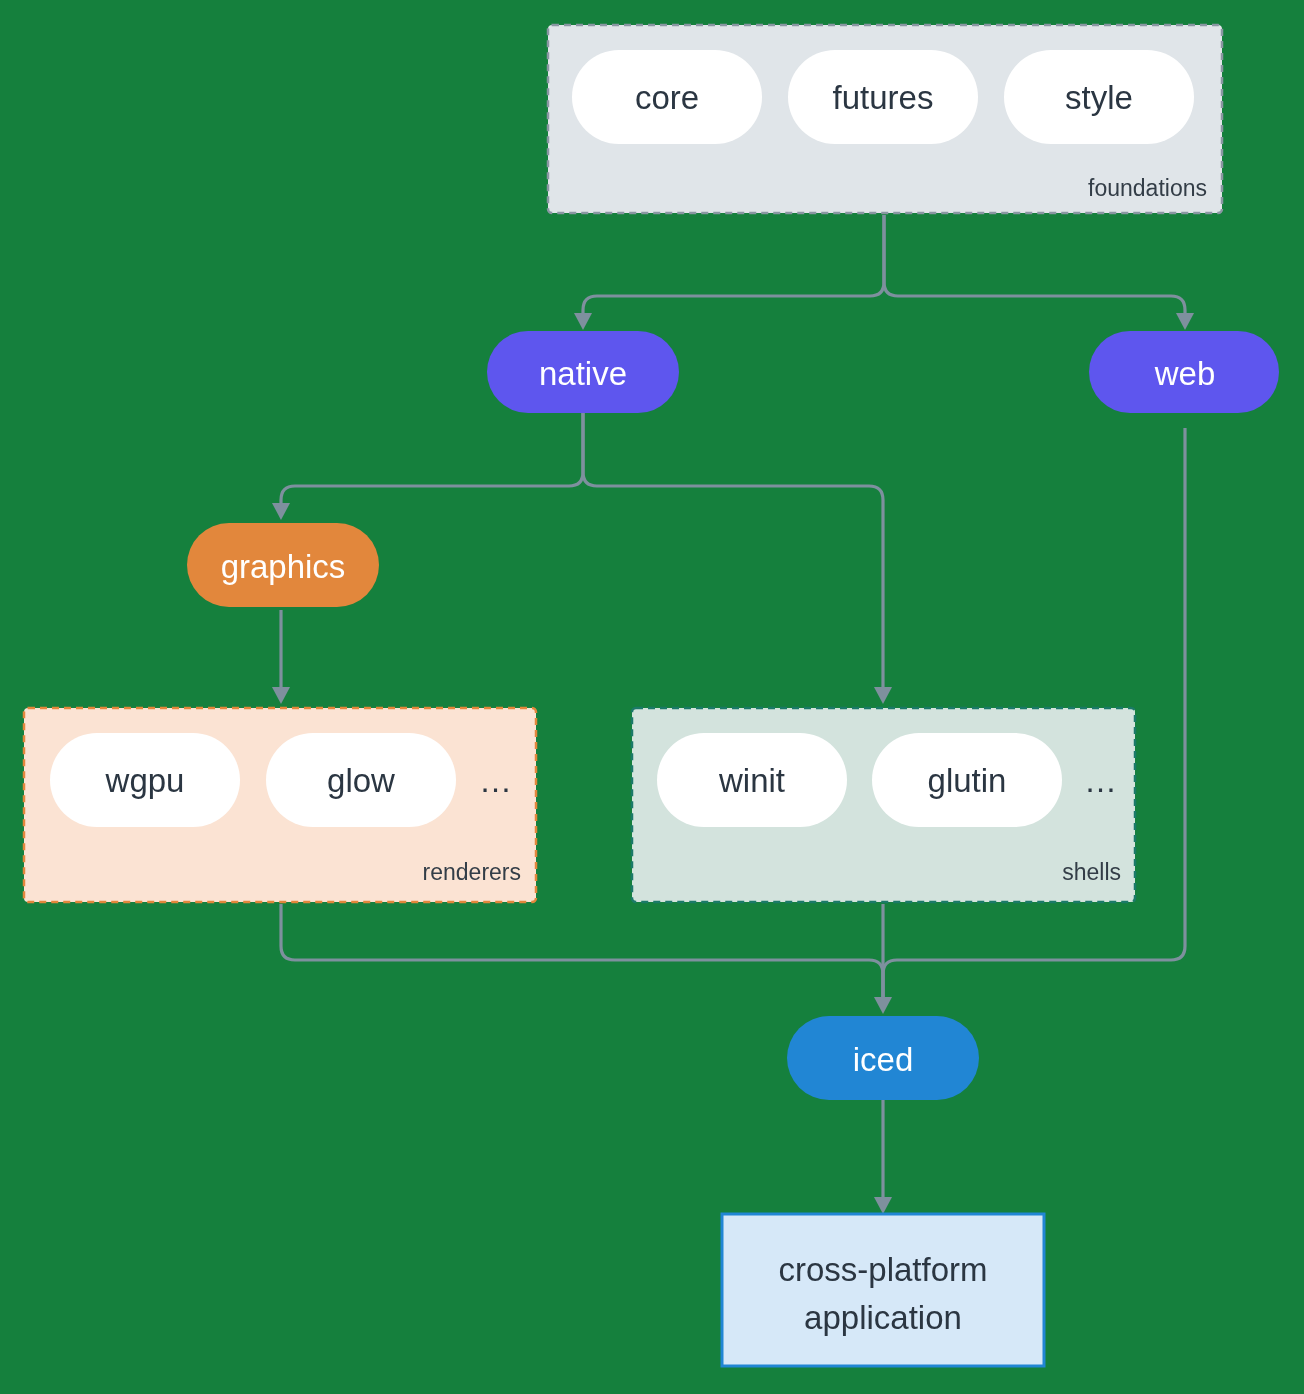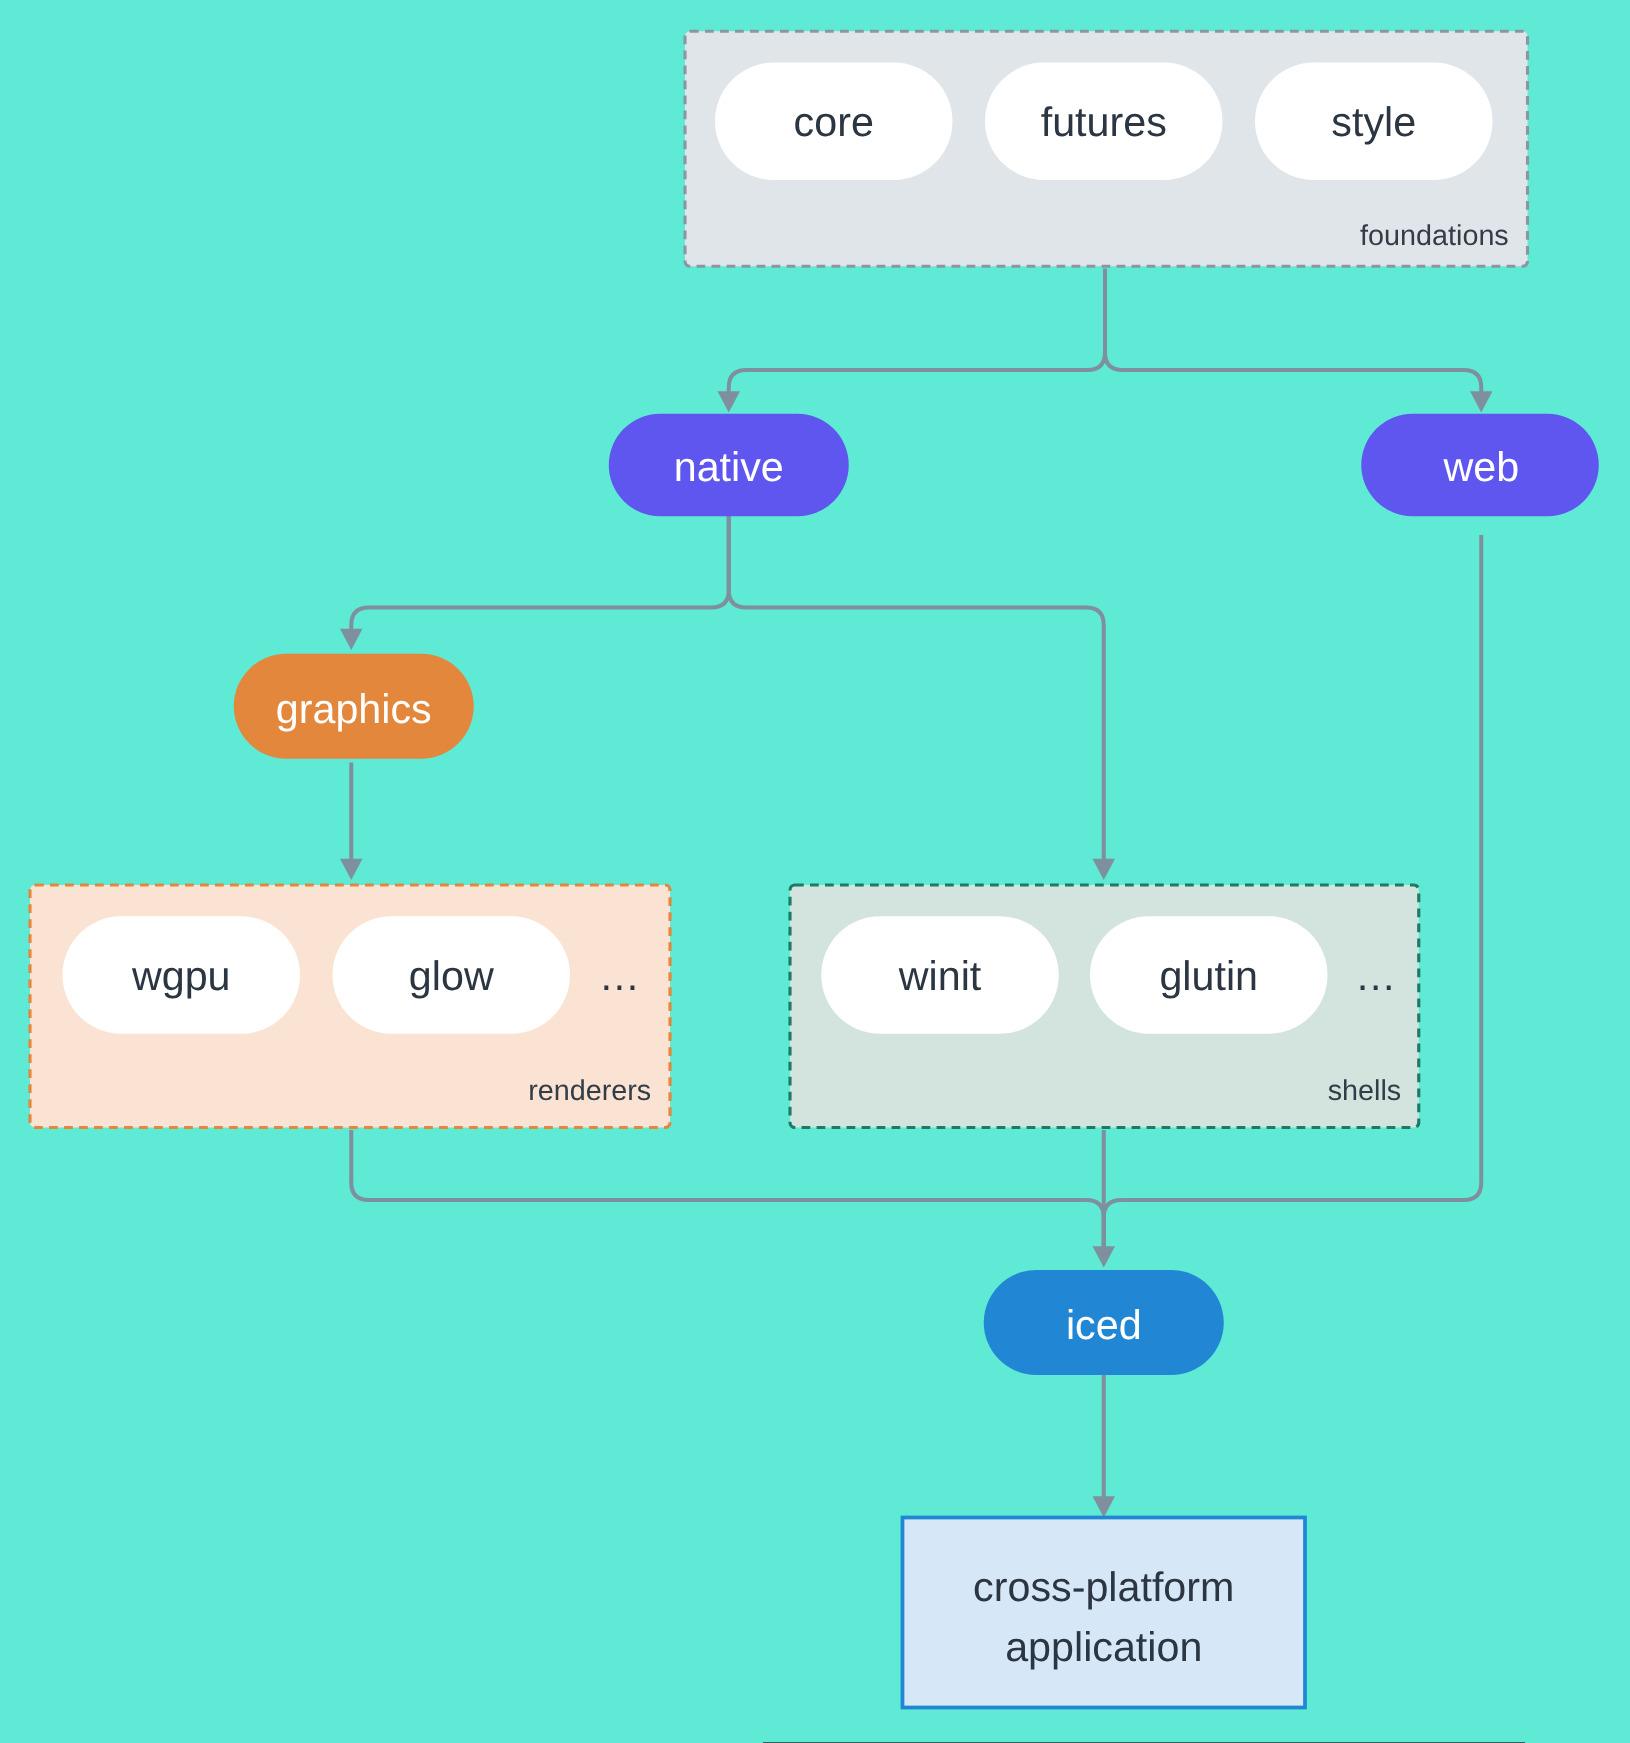--- a/index.html
+++ b/index.html
@@ -10,21 +10,21 @@
   body {
     width: 1304px;
     height: 1394px;
     overflow: hidden;
     font-family: "Liberation Sans", sans-serif;
   }
   #diagram-root {
     position: relative;
     width: 1304px;
     height: 1394px;
-    background: #5eead4;
+    background: #15803d;
   }
   svg.canvas {
     position: absolute;
     top: 0;
     left: 0;
     width: 1304px;
     height: 1394px;
     display: block;
   }
   .cluster-label {

